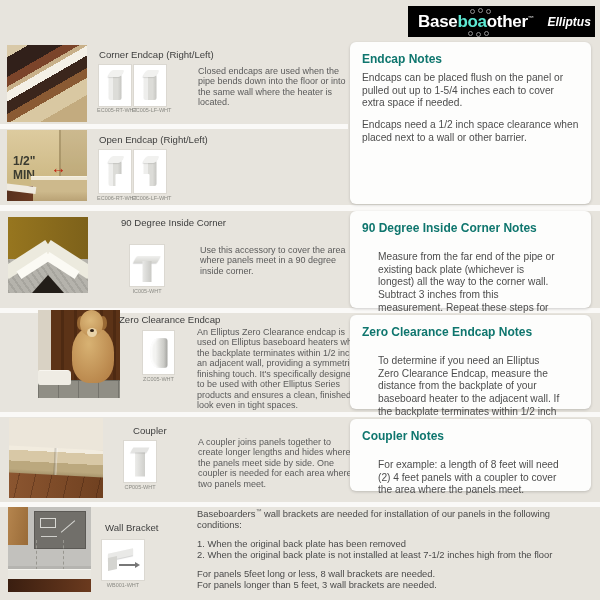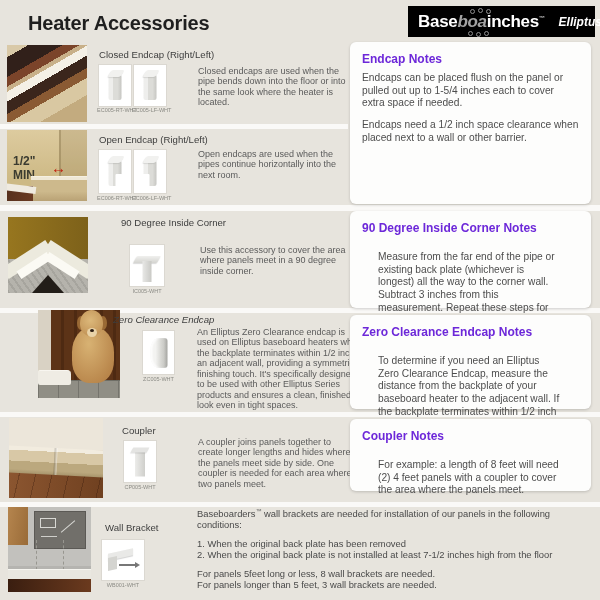--- a/index.html
+++ b/index.html
@@ -18,21 +18,21 @@
   .photo{position:absolute;overflow:hidden;}
   .ph-shape{position:absolute;}
   
   .sec-title{position:absolute;font-size:9.6px;color:#3e3e3e;}
   .thumb{position:absolute;background:#fff;box-shadow:0 0 0 1px rgba(0,0,0,0.05);}
   .code{position:absolute;font-size:5.5px;color:#8b8b85;text-align:center;white-space:nowrap;}
   .desc{position:absolute;font-size:9px;line-height:1.16;color:#5b5b5b;}
   
   .note-card{position:absolute;left:350px;width:241px;background:#fdfdfc;border-radius:6px;
              box-shadow:0 1px 3px rgba(0,0,0,0.18);padding:8px 12px;box-sizing:border-box;}
-  .note-card h3{font-size:12px;font-weight:bold;color:#6d28d9;margin:2px 0 6px;}
+  .note-card h3{font-size:12px;font-weight:bold;color:#0f766e;margin:2px 0 6px;}
   .note-card p{font-size:10.2px;line-height:1.24;color:#4d4d4d;margin:0 0 9px;}
   .note-card p.tight{margin:16px;}
   
   .bottom-block{position:absolute;left:197px;top:508px;width:398px;font-size:9.4px;line-height:1.16;color:#4a4a4a;}
   .bottom-block p{margin:0;}
   .bottom-block .gap{height:8px;}
   .bottom-block .tm{font-size:6px;vertical-align:super;color:#6a6a6a;}
   
   .photo1{background:linear-gradient(150deg,#d9c9a8 0 10%,#31201a 10% 26%,#7b442a 26% 34%,#c8b089 34% 38%,#f4f0e6 38% 46%,#3b261c 46% 56%,#8a5a33 56% 64%,#d9c8a2 64% 78%,#c3ab7f 78% 100%);}
   
@@ -97,53 +97,52 @@
   .wb-plate{left:6px;top:11px;width:25px;height:7px;background:#e9e9e7;transform:skewY(-12deg);box-shadow:0 1px 1px rgba(0,0,0,.18);}
   .wb-face{left:6px;top:17px;width:9px;height:13px;background:#d4d4d0;transform:skewY(-12deg);}
   .wb-arrow{left:17px;top:24px;width:17px;height:2px;background:#777;}
   .wb-arrow::after{content:"";position:absolute;right:-4px;top:-2px;border-left:5px solid #777;border-top:3px solid transparent;border-bottom:3px solid transparent;}
 </style>
 </head>
 <body>
 
 <div class="page">
 
-  <div class="page-title">Heater Accessories</div>
   <div class="logo">
-    <span class="brand"><span>Base</span><span class="brand-accent" style="color: #a3a3a3; font-style: italic;">boa</span><span>inches</span><span class="tm">™</span></span>
+    <span class="brand"><span>Base</span><span class="brand-accent" style="color: #5eead4;">boa</span><span>other</span><span class="tm">™</span></span>
     <span class="elliptus">Elliptus</span>
     <span class="dot" style="left:62px;top:3px;"></span>
     <span class="dot" style="left:70px;top:2px;"></span>
     <span class="dot" style="left:78px;top:3px;"></span>
     <span class="dot" style="left:60px;top:25px;"></span>
     <span class="dot" style="left:68px;top:26px;"></span>
     <span class="dot" style="left:76px;top:25px;"></span>
   </div>
 
   <div class="sep" style="left:0;top:124px;width:348px;height:5px;"></div>
   <div class="sep" style="left:0;top:205px;width:600px;height:6px;"></div>
   <div class="sep" style="left:0;top:308px;width:600px;height:5px;"></div>
   <div class="sep" style="left:0;top:412px;width:600px;height:5px;"></div>
   <div class="sep" style="left:0;top:502px;width:600px;height:5px;"></div>
 
   <div class="photo photo1" style="left:7px;top:45px;width:80px;height:77px;"></div>
-  <div class="sec-title" style="left:99px;top:49px;">Closed Endcap (Right/Left)</div>
+  <div class="sec-title" style="left:99px;top:49px;">Corner Endcap (Right/Left)</div>
   <div class="thumb" style="left:99px;top:65px;width:32px;height:41px;">
     <div class="render">
         <div class="shape cap-body"></div>
       </div>
   </div>
   <div class="thumb" style="left:134px;top:65px;width:32px;height:41px;">
     <div class="render mirror">
         <div class="shape cap-body"></div>
       </div>
   </div>
   <div class="code" style="left:97px;top:107px;width:36px;">EC005-RT-WHT</div>
   <div class="code" style="left:132px;top:107px;width:36px;">EC005-LF-WHT</div>
-  <div class="desc" style="left:198px;top:66px;width:152px;">Closed endcaps are used when the pipe bends down into the floor or into the same look where the heater is located.</div>
+  <div class="desc" style="left:198px;top:66px;width:152px;">Closed endcaps are used when the pipe bends down into the floor or into the same wall where the heater is located.</div>
 
   <div class="photo photo2" style="left:7px;top:130px;width:80px;height:71px;">
     <div class="ph-shape p2-shade"></div>
     <div class="ph-shape p2-corner"></div>
     <div class="ph-shape p2-min">
       <div>1/2"</div>
       <div>MIN.</div>
     </div>
     <div class="ph-shape p2-arrow" style="color: rgb(192, 32, 16);">↔</div>
     <div class="ph-shape p2-heater"></div>
@@ -160,21 +159,20 @@
   </div>
   <div class="thumb" style="left:134px;top:150px;width:32px;height:43px;">
     <div class="render mirror">
         <div class="shape cap-body">
           <div class="notch"></div>
         </div>
       </div>
   </div>
   <div class="code" style="left:97px;top:195px;width:36px;">EC006-RT-WHT</div>
   <div class="code" style="left:132px;top:195px;width:36px;">EC006-LF-WHT</div>
-  <div class="desc" style="left:198px;top:149px;width:152px;">Open endcaps are used when the pipes continue horizontally into the next room.</div>
 
   <div class="note-card" style="top:42px;height:162px;">
     <h3>Endcap Notes</h3>
     <p>Endcaps can be placed flush on the panel or pulled out up to 1-5/4 inches each to cover extra space if needed.</p>
     <p>Endcaps need a 1/2 inch space clearance when placed next to a wall or other barrier.</p>
   </div>
 
   <div class="photo photo3" style="left:8px;top:217px;width:80px;height:76px;">
     <div class="ph-shape p3-gray"></div>
     <div class="ph-shape p3-hatch"></div>
@@ -205,41 +203,41 @@
     <div class="ph-shape p4-floor"></div>
     <div class="ph-shape p4-tiles"></div>
     <div class="ph-shape p4-heater"></div>
     <div class="ph-shape p4-body"></div>
     <div class="ph-shape p4-earl"></div>
     <div class="ph-shape p4-earr"></div>
     <div class="ph-shape p4-head"></div>
     <div class="ph-shape p4-snout"></div>
     <div class="ph-shape p4-nose"></div>
   </div>
-  <div class="sec-title" style="left:113px;top:314px;font-style:italic;">Zero Clearance Endcap</div>
+  <div class="sec-title" style="left:119px;top:314px;">Zero Clearance Endcap</div>
   <div class="thumb" style="left:143px;top:331px;width:31px;height:43px;">
     <div class="render">
         <div class="shape zc-body"></div>
       </div>
   </div>
   <div class="code" style="left:141px;top:376px;width:35px;">ZC005-WHT</div>
   <div class="desc" style="left:197px;top:327px;width:168px;">An Elliptus Zero Clearance endcap is used on Elliptus baseboard heaters when the backplate terminates within 1/2 inch of an adjacent wall, providing a symmetrical finishing touch.  It's specifically designed to be used with other Elliptus Series products and ensures a clean, finished look even in tight spaces.</div>
 
   <div class="note-card" style="top:315px;height:94px;">
     <h3>Zero Clearance Endcap Notes</h3>
     <p class="tight">To determine if you need an Elliptus Zero Clearance Endcap, measure the distance from the backplate of your baseboard heater to the adjacent wall. If the backplate terminates within 1/2 inch of the wall, you will need a Zero Clearance Endcap.  Zero Clearance Endcaps can add up to 1 inch to the overall span.</p>
   </div>
 
   <div class="photo photo5" style="left:9px;top:418px;width:94px;height:80px;">
     <div class="ph-shape p5-floor"></div>
     <div class="ph-shape p5-planks"></div>
     <div class="ph-shape p5-heater"></div>
     <div class="ph-shape p5-seam"></div>
   </div>
-  <div class="sec-title" style="left:122px;top:425px;">Coupler</div>
+  <div class="sec-title" style="left:133px;top:425px;">Coupler</div>
   <div class="thumb" style="left:124px;top:441px;width:32px;height:41px;">
     <div class="render">
         <div class="shape cp-body"></div>
       </div>
   </div>
   <div class="code" style="left:122px;top:484px;width:36px;">CP005-WHT</div>
   <div class="desc" style="left:198px;top:437px;width:160px;">A coupler joins panels together to create longer lengths and hides where the panels meet side by side.   One coupler is needed for each area where two panels meet.</div>
 
   <div class="note-card" style="top:419px;height:72px;">
     <h3>Coupler Notes</h3>

